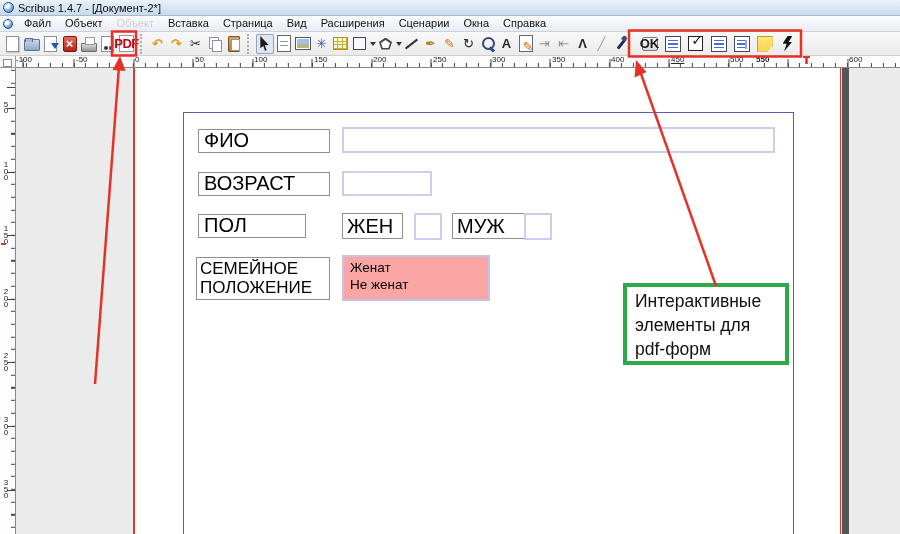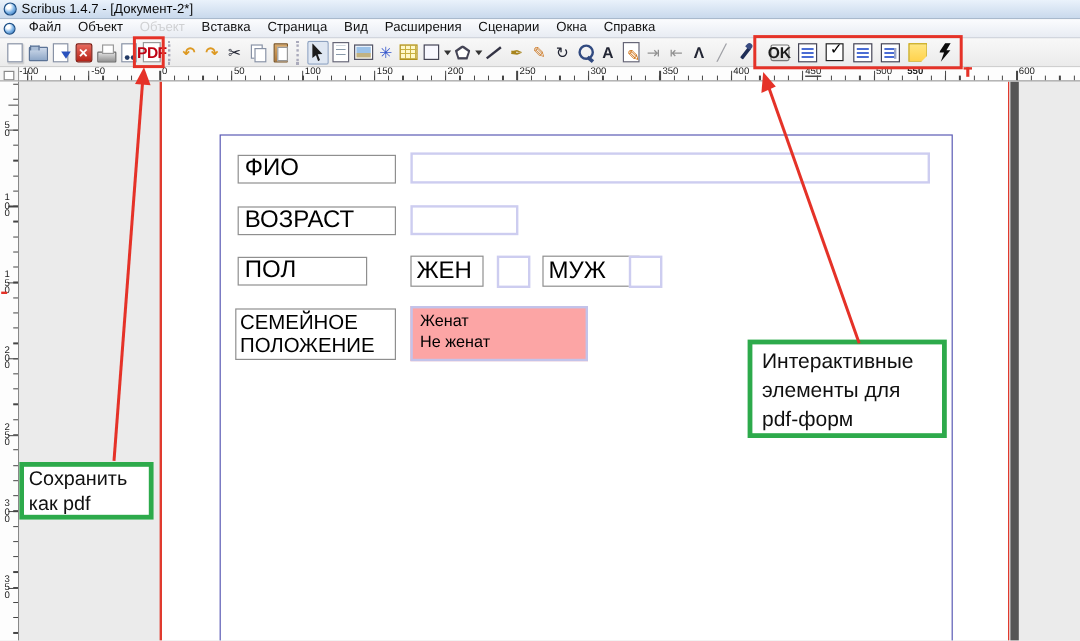--- a/index.html
+++ b/index.html
@@ -350,24 +350,20 @@
     <div>Женат</div>
         <div>Не женат</div>
       </div>
 
     <div class="callout co-right">
       <div>Интерактивные</div>
       <div>элементы для</div>
       <div>pdf-форм</div>
     </div>
 
-    <div class="callout co-left">
-      <div>Сохранить</div>
-      <div>как pdf</div>
-    </div>
   </div>
 
   <svg class="overlay" width="900" height="534" viewBox="0 0 900 534" xmlns="http://www.w3.org/2000/svg">
     <g stroke="#e53228" stroke-width="2.5" fill="none">
       <rect x="112" y="31.5" width="24" height="24"></rect>
     </g>
     <g stroke="#e53228" stroke-width="2.5" fill="none">
       <rect x="629" y="30.5" width="172" height="26"></rect>
     </g>
     <g stroke="#e53228" stroke-width="2.5" fill="#e53228">

